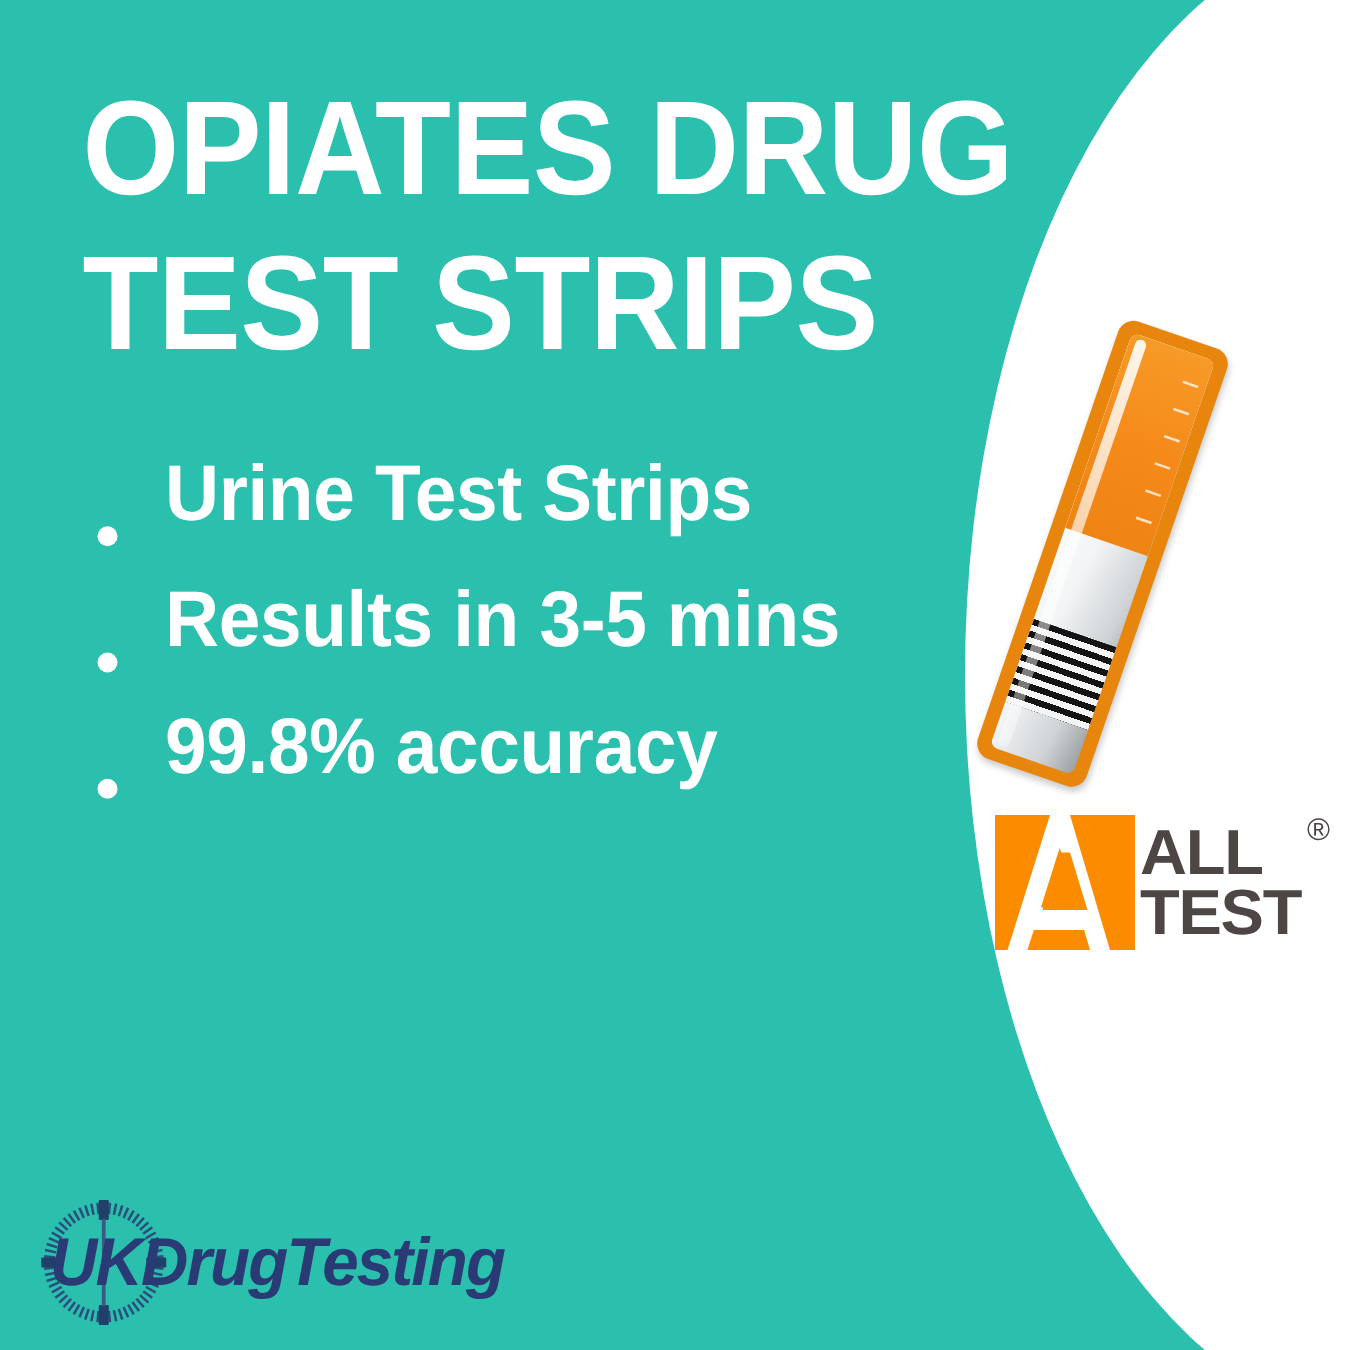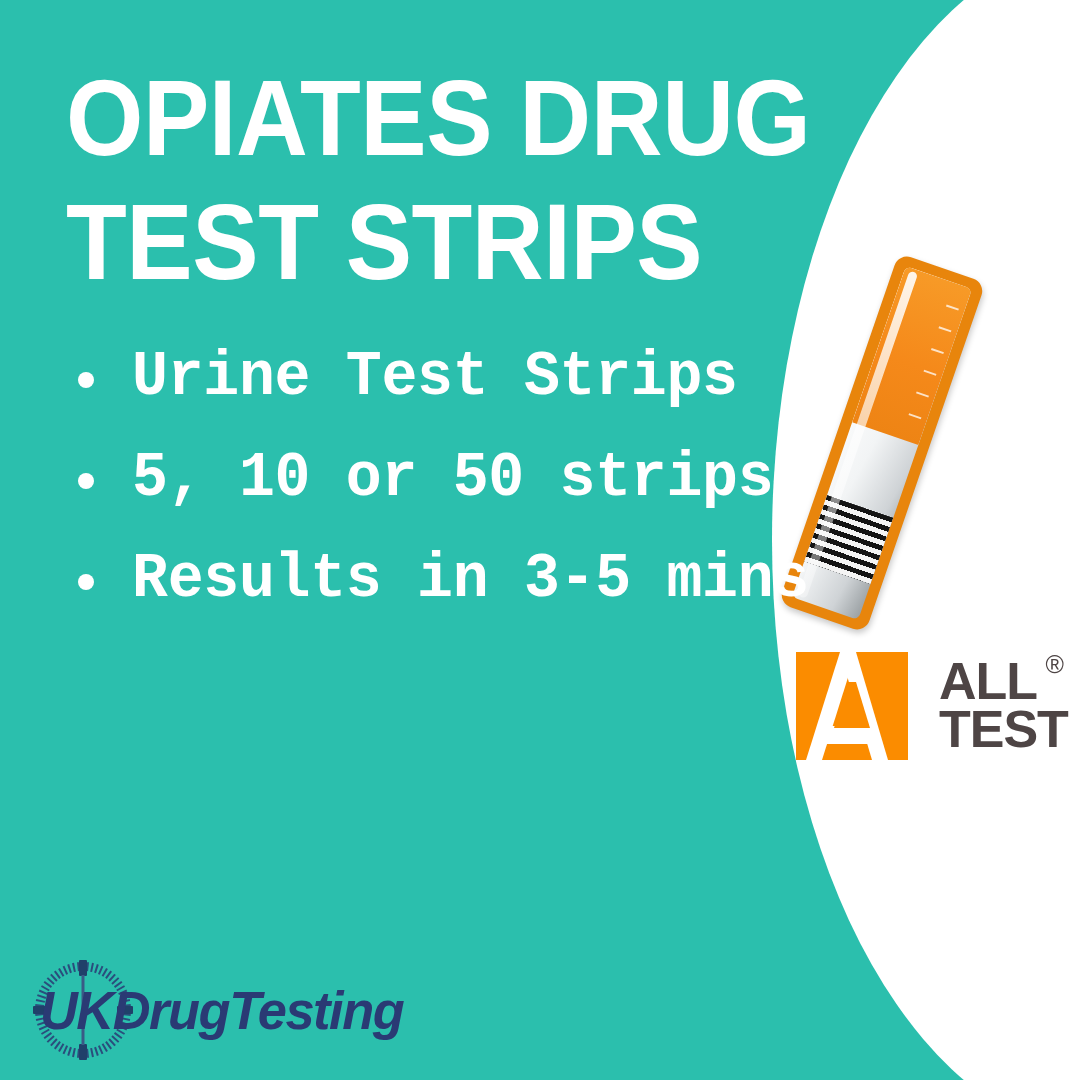--- a/index.html
+++ b/index.html
@@ -47,23 +47,22 @@
   #features {
     position:absolute;
     left:66px;
     top:336px;
     width:720px;
     z-index:5;
     list-style:none;
   }
   #features li {
     display:flex;
-    align-items:flex-start;
+    align-items:flex-end;
     height:101px;
-    font-family:Liberation Mono, monospace;
   }
   #features .dot {
     width:16px;
     height:16px;
     border-radius:50%;
     background:#FFFFFF;
     margin-top:36px;
     margin-left:12px;
     flex:0 0 auto;
   }
@@ -148,21 +147,21 @@
     display:flex;
     align-items:center;
   }
   #alltest-mark {
     width:112px;
     height:108px;
     position:relative;
     flex:0 0 auto;
   }
   #alltest-wordmark {
-    margin-left:31px;
+    margin-left:4px;
     position:relative;
     flex:1 1 auto;
   }
   #alltest-wordmark .wm {
     display:block;
     color:#4E4545;
     font-size:51px;
     line-height:48px;
     font-weight:bold;
     letter-spacing:-1px;
@@ -220,25 +219,25 @@
   <span class="line">TEST STRIPS</span>
 </div>
 
 <ul id="features">
   <li>
     <span class="dot"></span>
     <span class="txt">Urine Test Strips</span>
   </li>
   <li>
     <span class="dot"></span>
-    <span class="txt">5, 10 or 50 strips</span>
+    <span class="txt">Results in 3-5 mins</span>
   </li>
   <li>
     <span class="dot"></span>
-    <span class="txt">Results in 3-5 mins</span>
+    <span class="txt">99.8% accuracy</span>
   </li>
 </ul>
 
 <div id="test-strip">
   <div class="shell"></div>
   <div class="inner">
     <div class="pad">
       <span class="tick" style="top:14%"></span>
       <span class="tick" style="top:28%"></span>
       <span class="tick" style="top:42%"></span>

